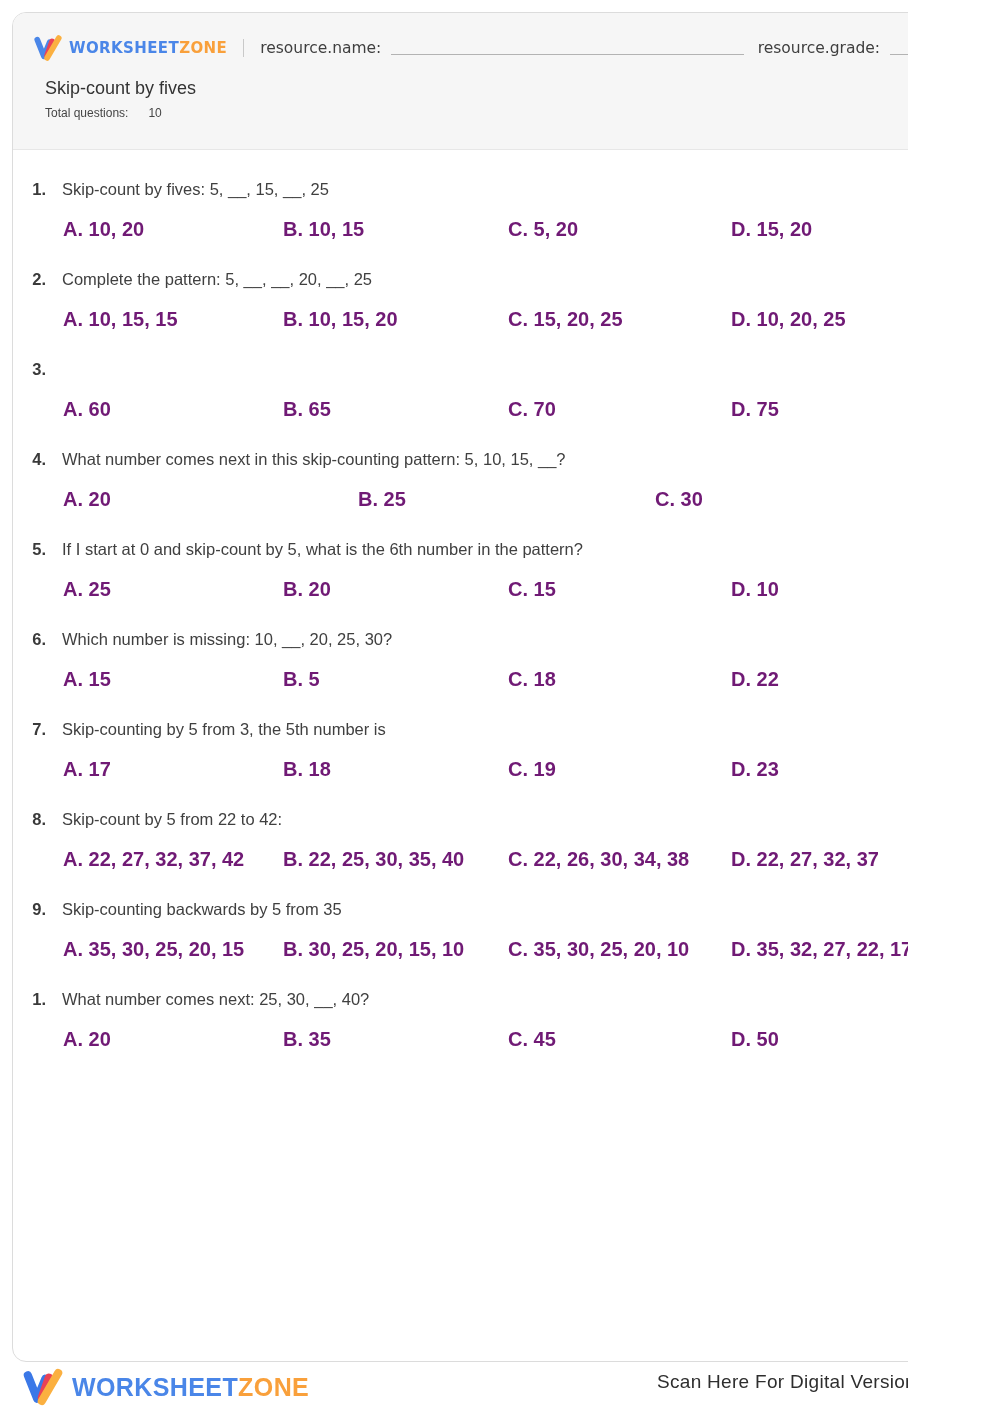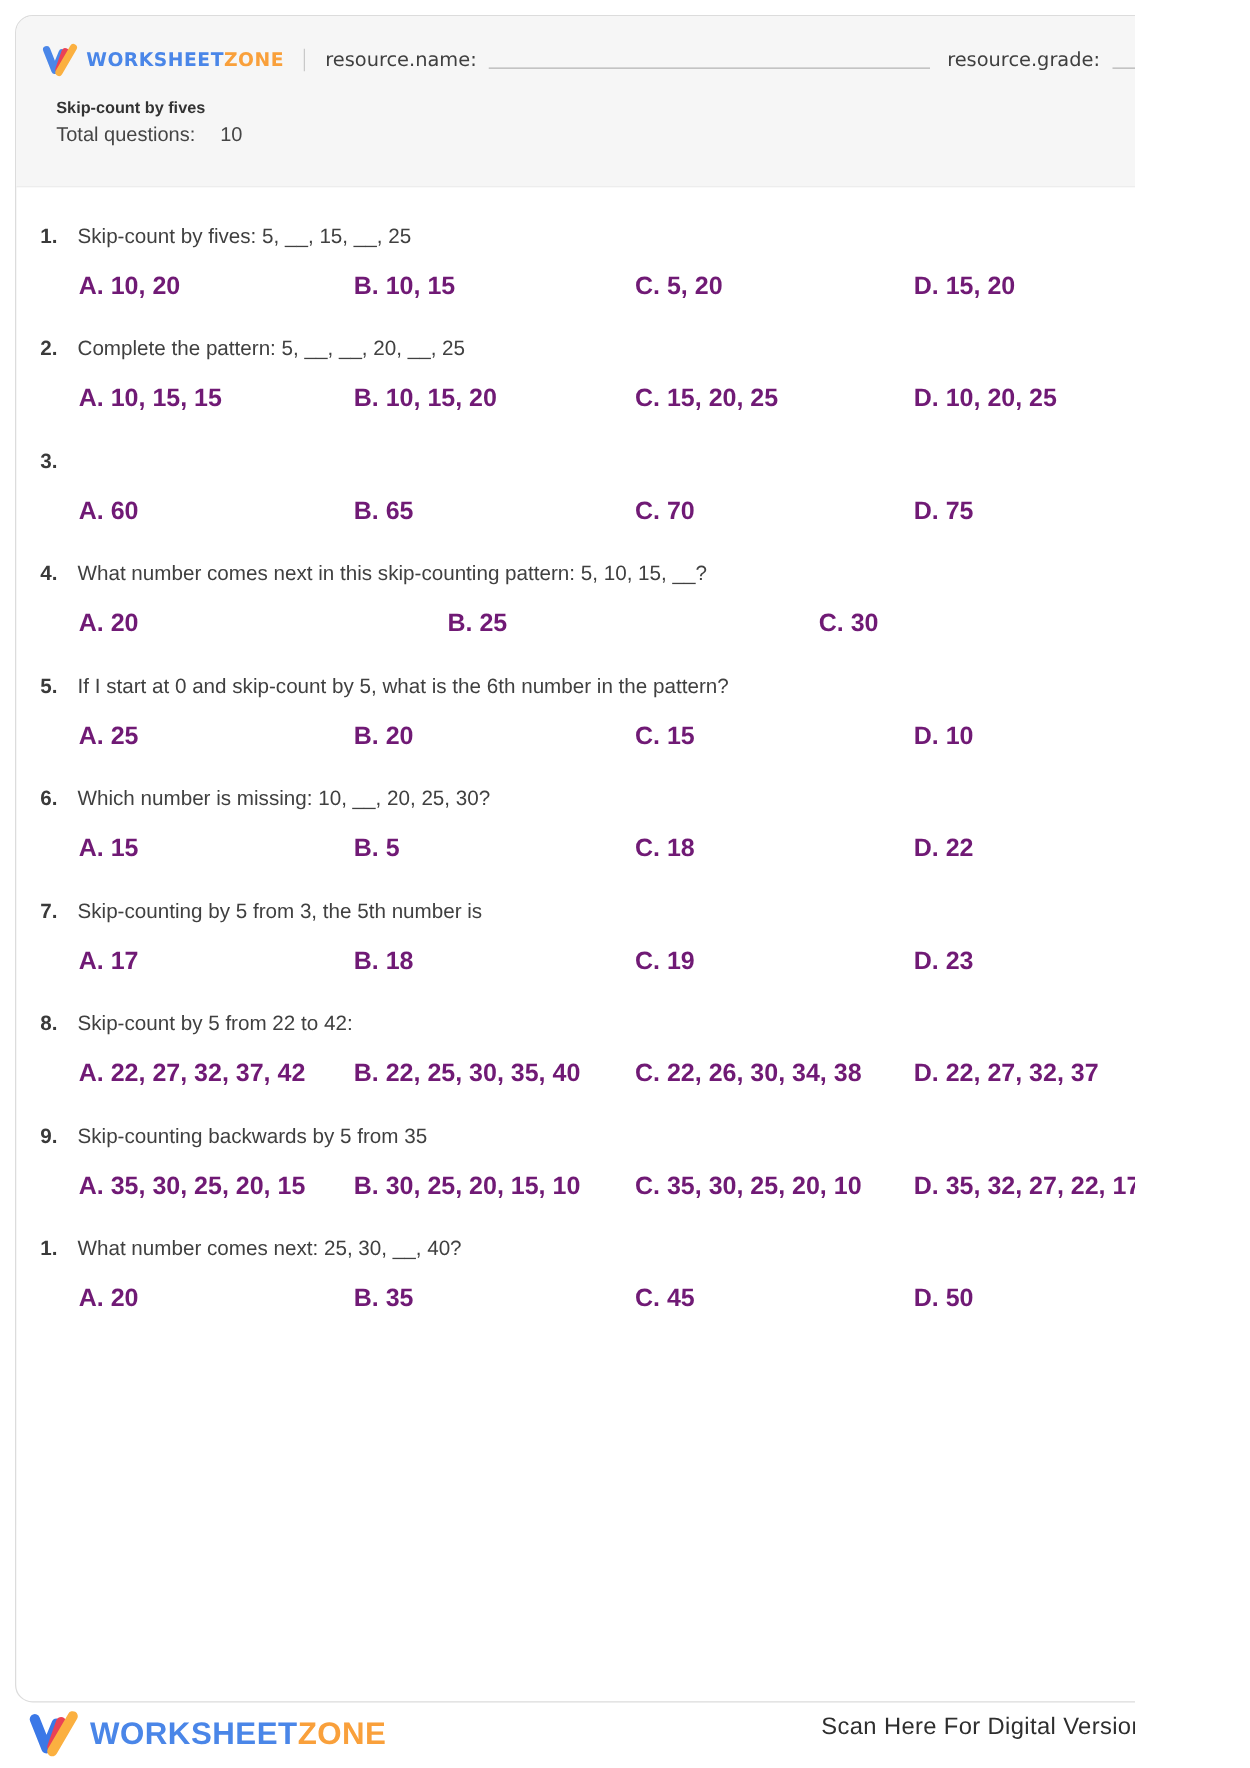--- a/index.html
+++ b/index.html
@@ -19,23 +19,23 @@
     white-space:nowrap; font-family:"DejaVu Sans", sans-serif; }
   .brand-word1 { color:#4a86e8; }
   .brand-word2 { color:#f9a03b; }
   .vdivider { width:1px; height:18px; background:#c9c9c9; margin:0 16px; }
   .res-label { font-size:15.5px; color:#3f3f3f; white-space:nowrap;
     font-family:"DejaVu Sans", sans-serif; }
   .write-line { height:13px; border-bottom:1px solid #b3b3b3; }
   .name-line { flex:1 1 auto; margin:0 14px 0 10px; }
   .grade-line { flex:0 0 auto; width:110px; margin-left:10px; margin-right:-36px; }
 
-  .ws-title { margin-top:15px; font-size:13px; font-weight:bold; color:#333333;
+  .ws-title { margin-top:15px; font-size:18px; font-weight:normal; color:#333333;
     padding-left:12px; }
-  .total-row { margin-top:7px; font-size:16px; color:#454545; padding-left:12px; }
+  .total-row { margin-top:7px; font-size:12px; color:#454545; padding-left:12px; }
   .total-value { margin-left:20px; }
 
   
   .questions { padding:29px 20px 0 0; }
   .question { margin-bottom:30px; }
   .q-head { display:flex; margin-bottom:20px; line-height:20px; }
   .q-num { flex:0 0 33px; text-align:right; font-weight:bold; font-size:16.5px;
     color:#3a3a3a; margin-right:16px; }
   .q-text { font-size:16.5px; color:#404040;text-align:right; }
   .options { margin-left:50px; display:grid; grid-template-columns:220px 225px 223px 1fr;

